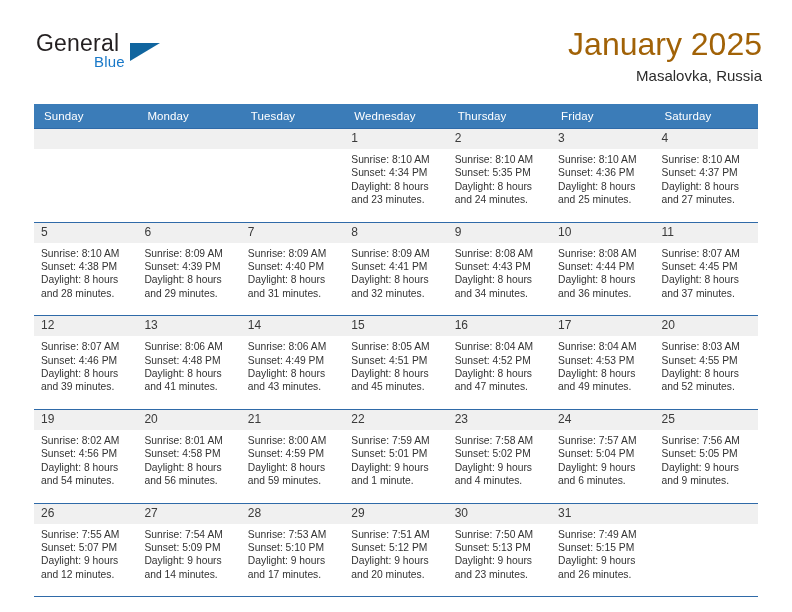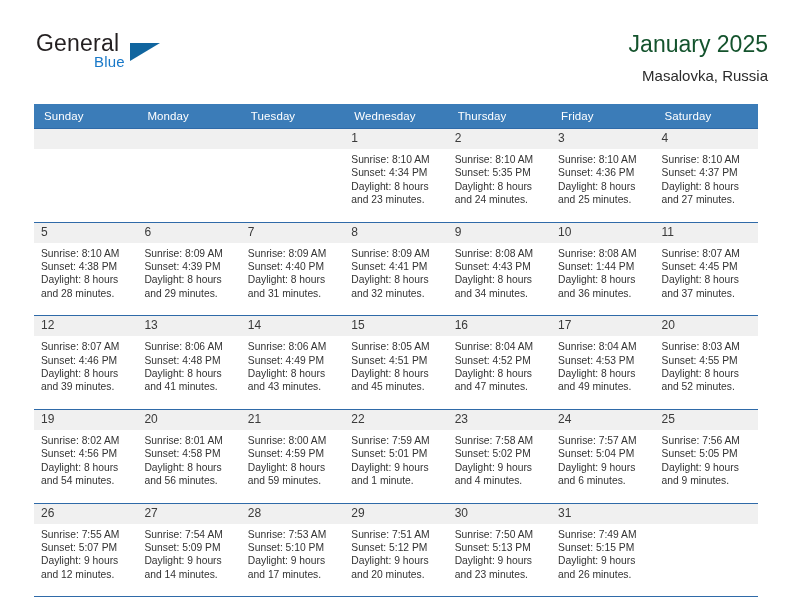--- a/index.html
+++ b/index.html
@@ -19,21 +19,21 @@
     width: 792px;
     height: 612px;
     box-sizing: border-box;
   }
 
   
   .header {
     position: absolute;
     left: 34px;
     top: 28px;
-    right: 24px;
+    right: 30px;
     height: 68px;
   }
   .brand {
     position: absolute;
     left: 0;
     top: 2px;
     width: 200px;
     height: 56px;
   }
   .brand-general {
@@ -64,22 +64,22 @@
     border-bottom: 18px solid transparent;
   }
 
   .title-block {
     position: absolute;
     right: 0;
     top: 0;
     text-align: right;
   }
   .cal-title {
-    font-size: 23px;
-    color: #14532d;
+    font-size: 32px;
+    color: #a16207;
     line-height: 32px;
     white-space: nowrap;
     font-weight: normal;
     margin: 0;
   }
   .cal-subtitle {
     font-size: 15px;
     color: #2b2b2b;
     line-height: 20px;
     margin-top: 6px;
@@ -262,21 +262,21 @@
               <div class="cell-line">Sunrise: 8:08 AM</div>
               <div class="cell-line">Sunset: 4:43 PM</div>
               <div class="cell-line">Daylight: 8 hours</div>
               <div class="cell-line">and 34 minutes.</div>
             </div>
           </td>
           <td>
             <div class="daynum">10</div>
             <div class="cell-body">
               <div class="cell-line">Sunrise: 8:08 AM</div>
-              <div class="cell-line">Sunset: 1:44 PM</div>
+              <div class="cell-line">Sunset: 4:44 PM</div>
               <div class="cell-line">Daylight: 8 hours</div>
               <div class="cell-line">and 36 minutes.</div>
             </div>
           </td>
           <td>
             <div class="daynum">11</div>
             <div class="cell-body">
               <div class="cell-line">Sunrise: 8:07 AM</div>
               <div class="cell-line">Sunset: 4:45 PM</div>
               <div class="cell-line">Daylight: 8 hours</div>

